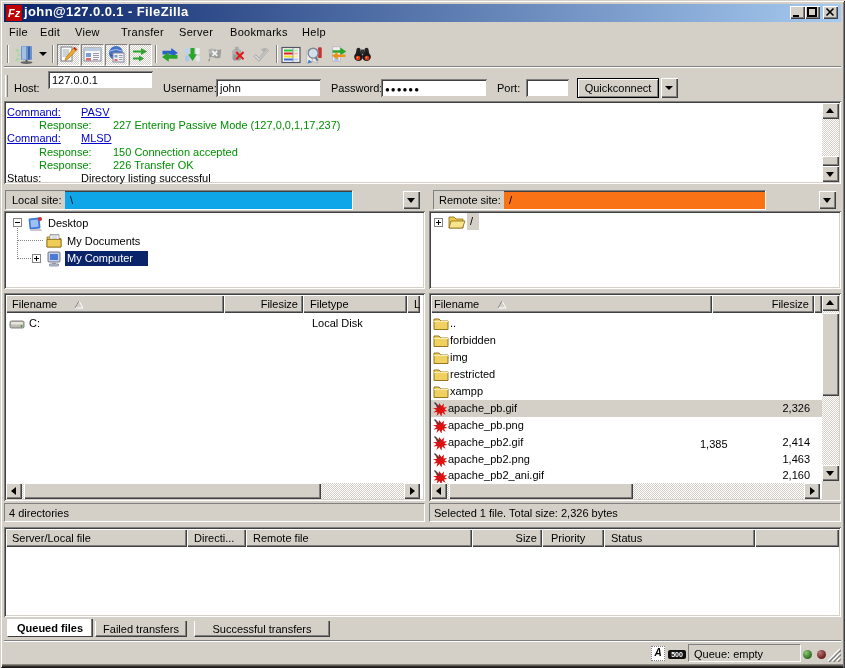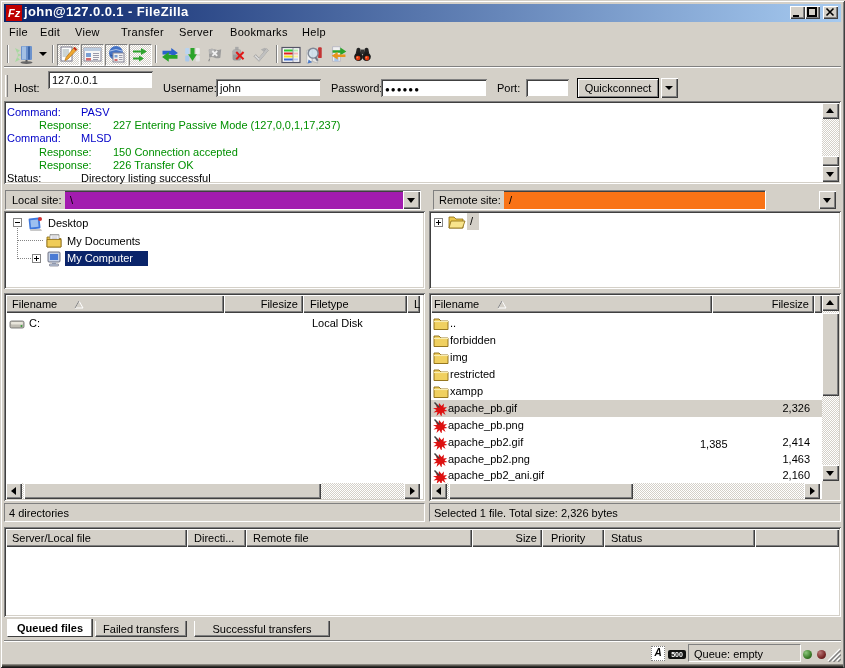--- a/index.html
+++ b/index.html
@@ -23,21 +23,21 @@
 .tsep { top:45px; width:2px; height:18px; border-left:1px solid #808080; border-right:1px solid #fff; }
 .tbtn { top:44px; width:23px; height:22px; border-top:1px solid #808080; border-left:1px solid #808080; border-bottom:1px solid #fff; border-right:1px solid #fff; background: conic-gradient(#fff 25%, #d4d0c8 0 50%, #fff 0 75%, #d4d0c8 0) 0 0/2px 2px; }
 
 .inp { height:18px; background:#fff; box-shadow: inset 1px 1px 0 #808080, inset -1px -1px 0 #d4d0c8, inset 2px 2px 0 #404040; padding:3px 0 0 4px; }
 
 .sbtn { background:#d4d0c8; box-shadow: inset 1px 1px 0 #fff, inset -1px -1px 0 #404040, inset -2px -2px 0 #808080; }
 .arrow { position:absolute; width:0; height:0; }
 
 .hdrcell { background:#d4d0c8; box-shadow: inset 1px 1px 0 #fff, inset -1px -1px 0 #404040, inset -2px -2px 0 #808080; height:18px; padding-top:3px; }
 .statusbar { background:#d4d0c8; border-top:1px solid #808080; border-left:1px solid #808080; border-bottom:1px solid #fff; border-right:1px solid #fff; padding:3px 0 0 4px; }
-.log-cmd { color:#0000c8; }
+.log-cmd { color:#0000c8;text-decoration:underline; }
 .log-resp { color:#009000;padding-left:32px; }
 </style>
 </head>
 <body>
 <div id="frame"></div>
 
 <div class="abs" id="titlebar"></div>
 <svg class="abs" style="left:6px;top:5px" width="16" height="16" viewBox="0 0 16 16">
  <rect x="0" y="0" width="16" height="16" fill="#bf0000"></rect>
  <text x="2" y="12" font-family="Liberation Sans" font-size="11" font-weight="bold" font-style="italic" fill="#fff">Fz</text>
@@ -231,21 +231,21 @@
 <div class="abs" style="left:81px;top:172px;white-space:nowrap">Directory listing successful</div>
 <div class="abs dither" style="left:822px;top:103px;width:17px;height:79px"></div>
 <div class="abs sbtn" style="left:822px;top:103px;width:17px;height:16px">
     <span class="arrow" style="left:4px;top:5px;border-left:4px solid transparent;border-right:4px solid transparent;border-bottom:5px solid #000"></span>
   </div>
 <div class="abs sbtn" style="left:822px;top:156px;width:17px;height:10px"></div>
 <div class="abs sbtn" style="left:822px;top:166px;width:17px;height:16px">
     <span class="arrow" style="left:4px;top:6px;border-left:4px solid transparent;border-right:4px solid transparent;border-top:5px solid #000"></span>
   </div>
 
-<div class="abs sunk1" style="left:5px;top:190px;width:416px;height:20px;background:#a21caf;box-shadow:inset 1px 1px 0 #404040">
+<div class="abs sunk1" style="left:5px;top:190px;width:348px;height:20px;background:#0ea5e9;box-shadow:inset 1px 1px 0 #404040">
   <div class="abs" style="left:0;top:0;width:59px;height:18px;background:#d4d0c8;padding:3px 0 0 6px">Local site:</div>
   <div class="abs" style="left:64px;top:3px">\</div>
 </div>
 <div class="abs sbtn" style="left:403px;top:191px;width:17px;height:18px">
     <span class="arrow" style="left:4px;top:7px;border-left:4.5px solid transparent;border-right:4.5px solid transparent;border-top:5px solid #000"></span>
   </div>
 <div class="abs sunk1" style="left:433px;top:190px;width:333px;height:20px;background:#f97316;box-shadow:inset 1px 1px 0 #404040">
   <div class="abs" style="left:0;top:0;width:70px;height:18px;background:#d4d0c8;padding:3px 0 0 5px">Remote site:</div>
   <div class="abs" style="left:75px;top:3px">/</div>
 </div>

